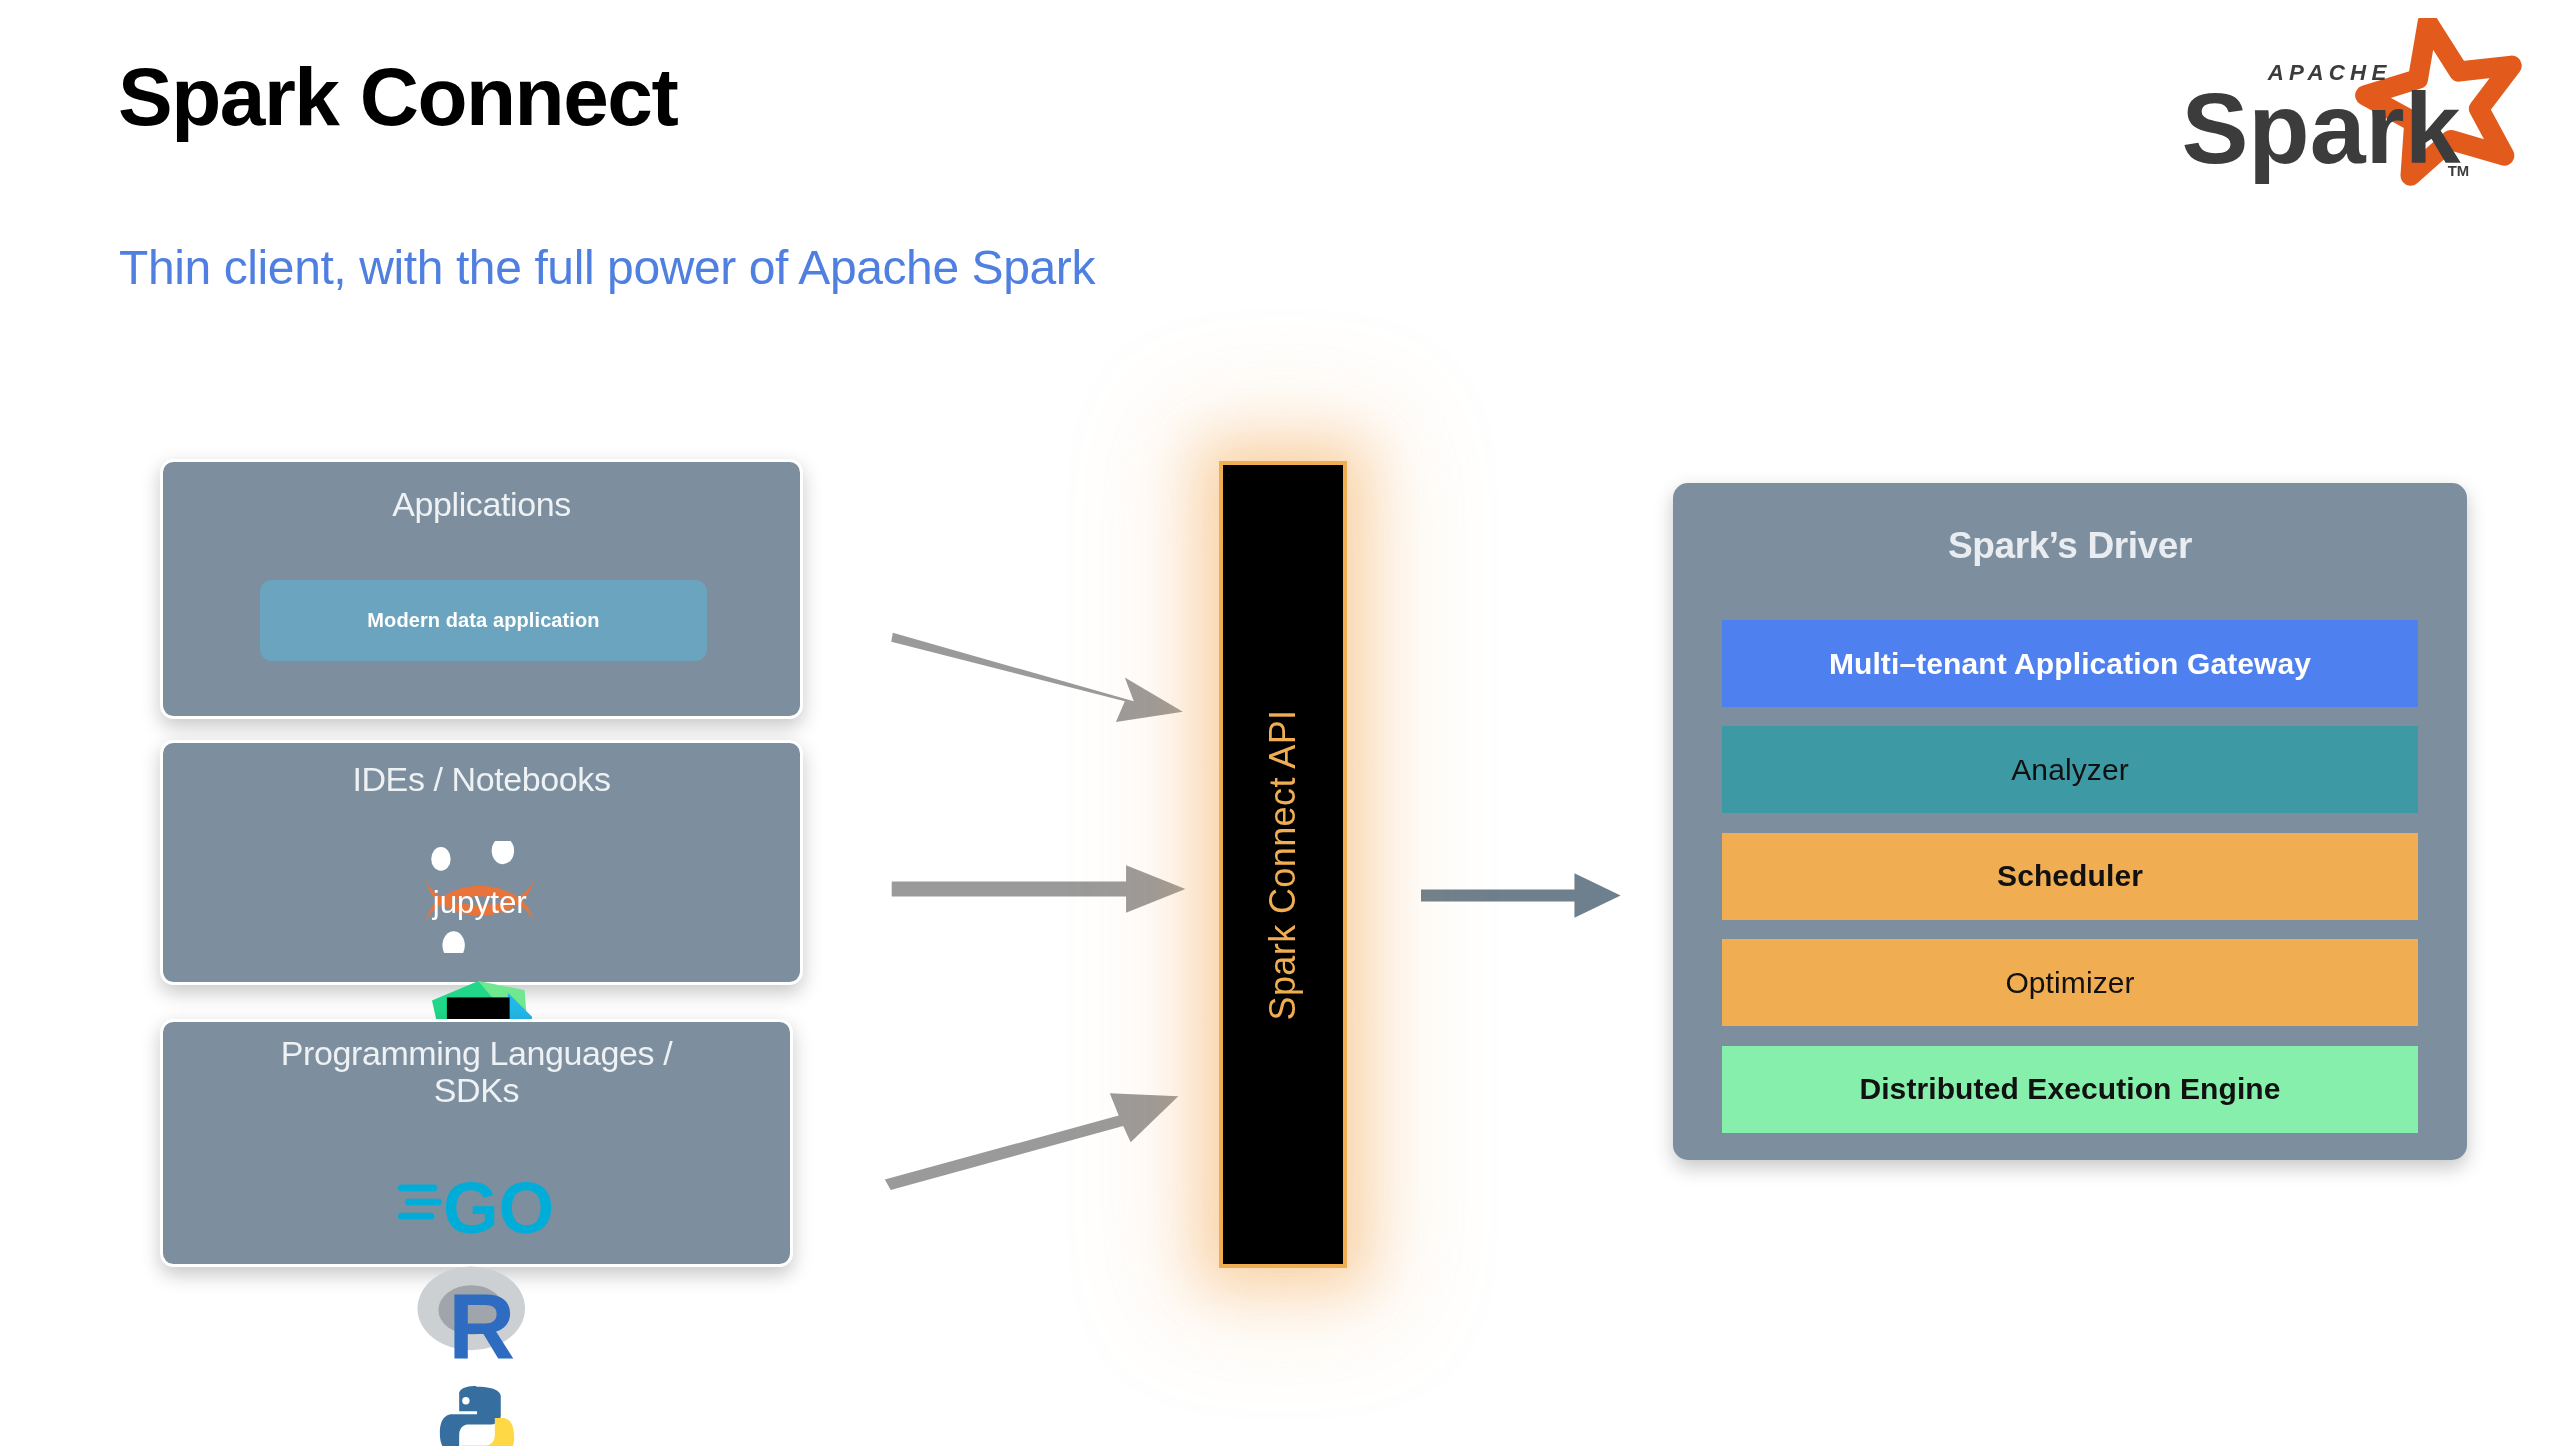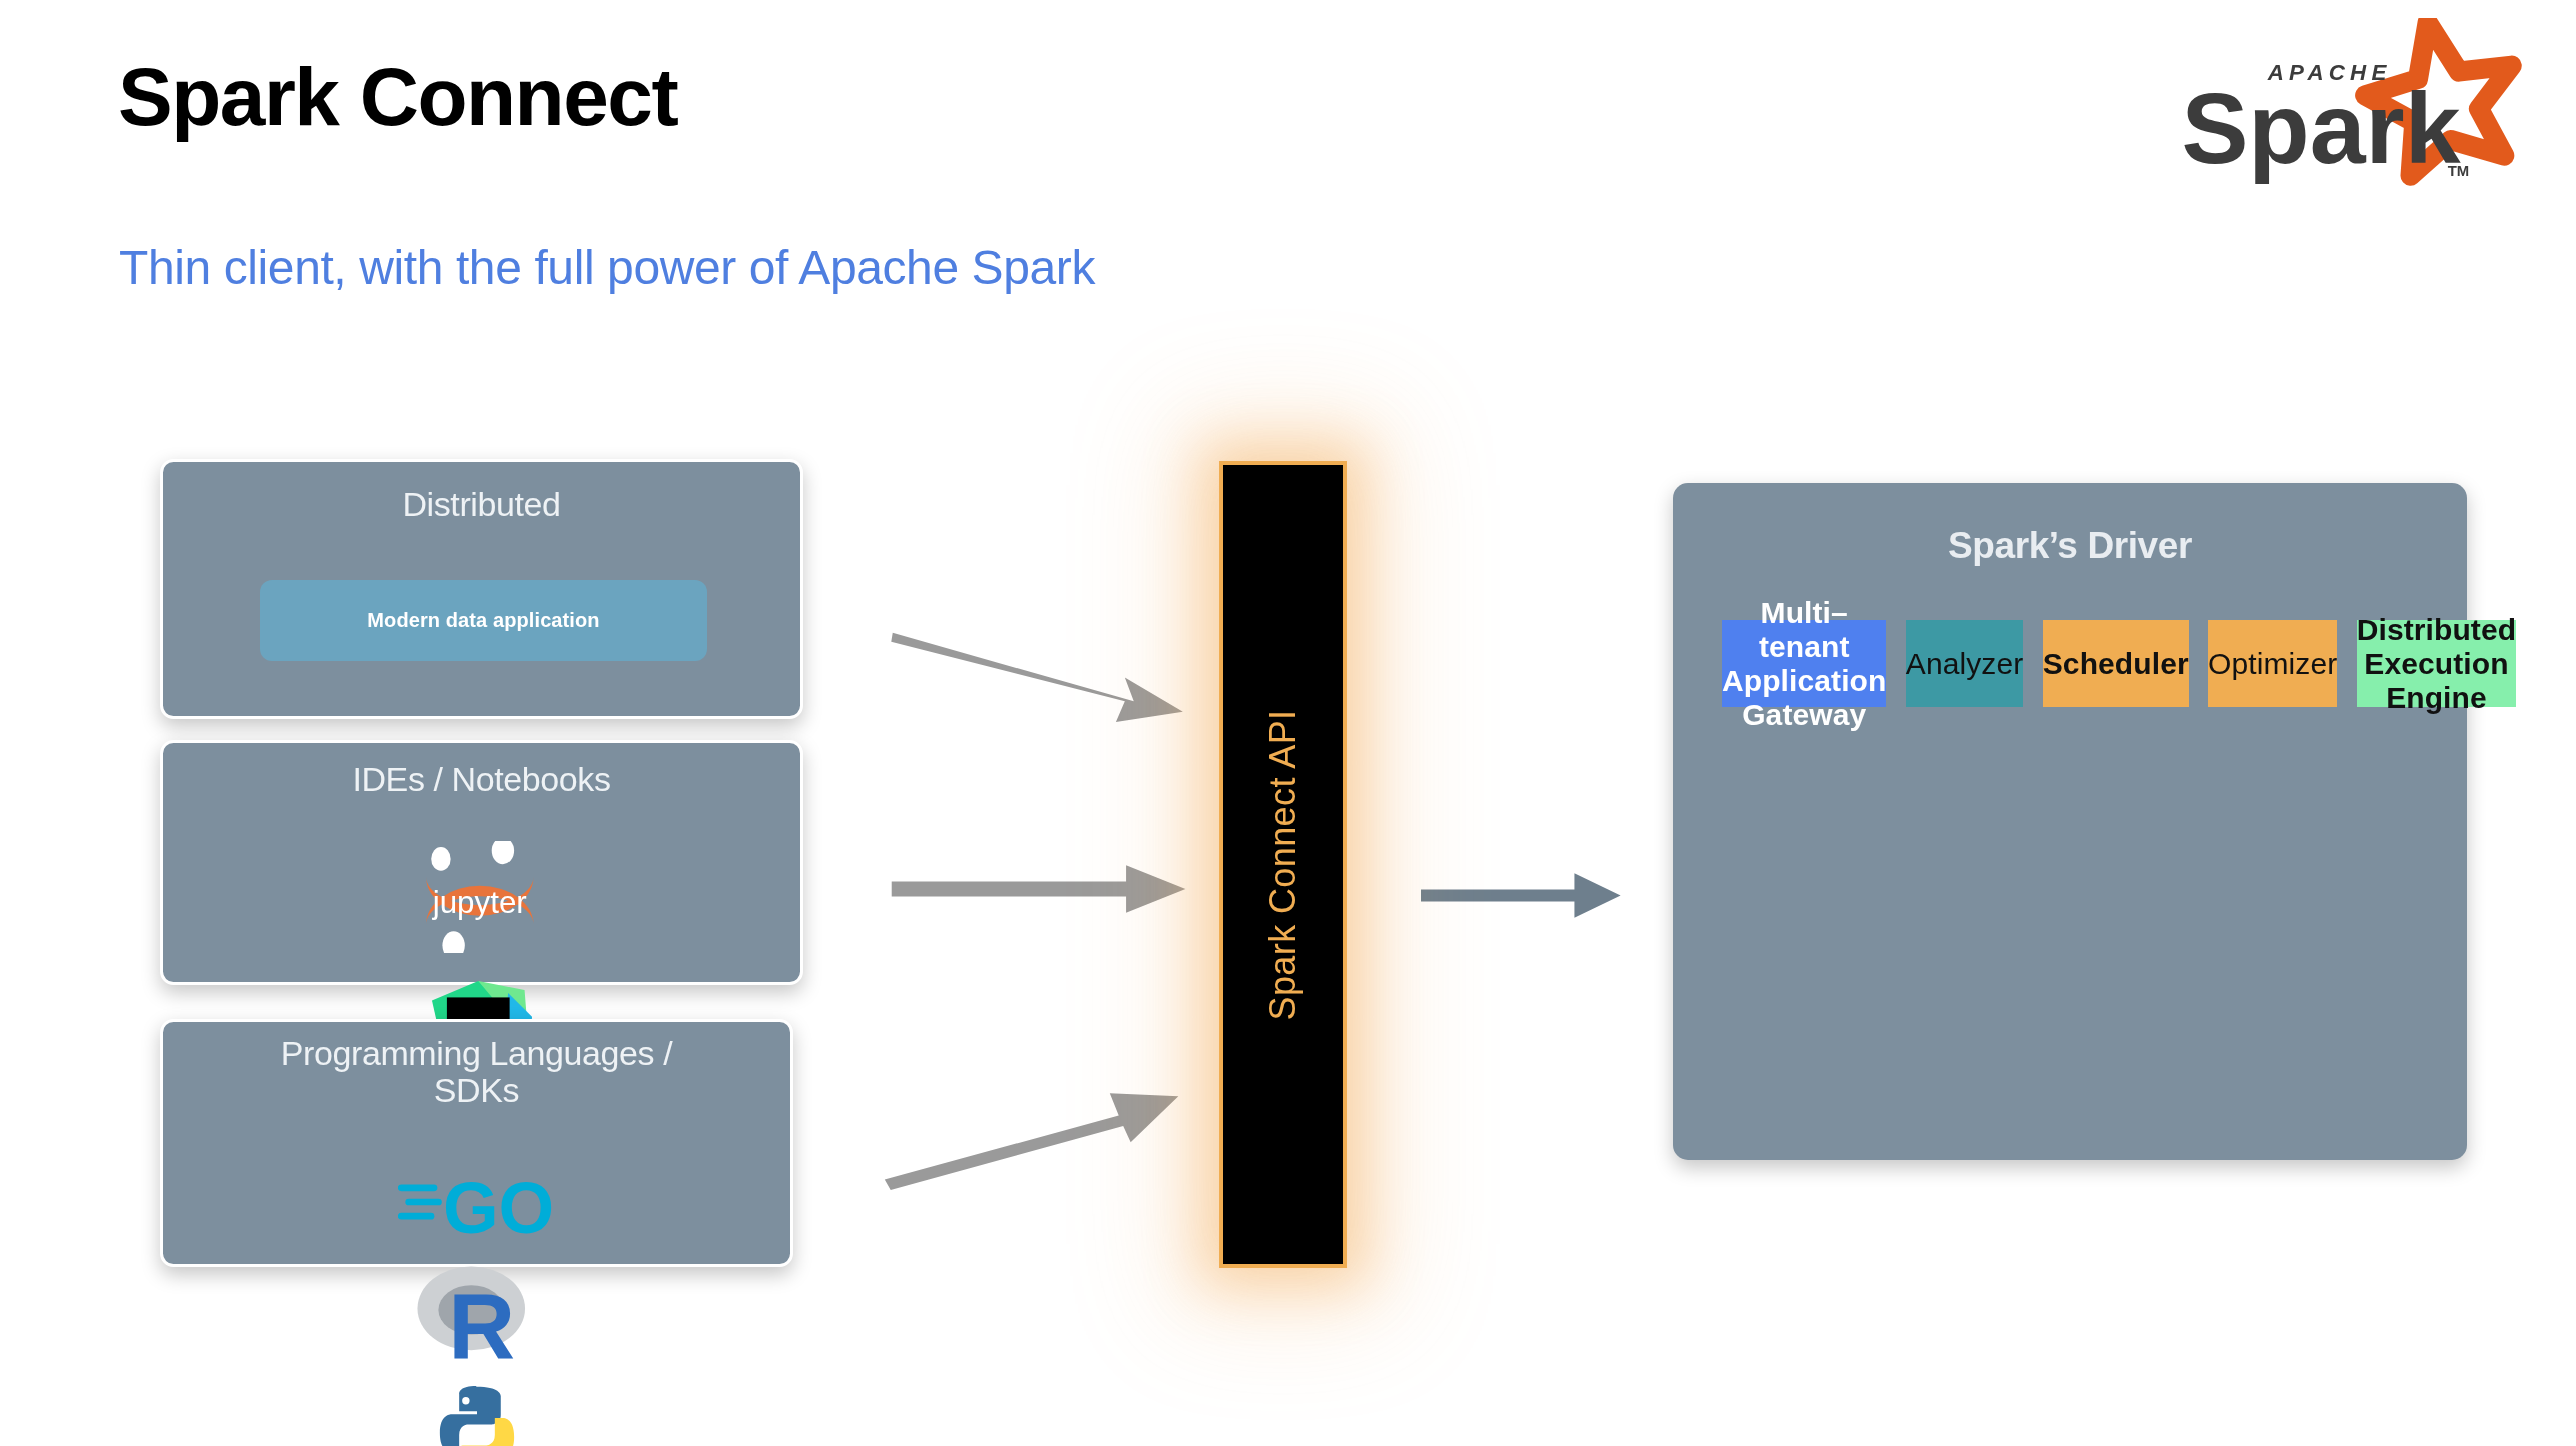--- a/index.html
+++ b/index.html
@@ -137,21 +137,21 @@
     margin-top: 43px;
     font-size: 37px;
     font-weight: 700;
     color: #e9edf1;
   }
   #driver-stack {
     position: absolute;
     left: 49px; right: 49px;
     top: 137px;
     display: flex;
-    flex-direction: row;
+    flex-direction: column;
     gap: 19.4px;
   }
   .driver-row {
     height: 87px;
     display: flex; align-items: center; justify-content: center;
     font-size: 30px;
     text-align: center;
     letter-spacing: 0.1px;
   }
 
@@ -172,21 +172,21 @@
 
   <path d="M331 6 L318 82 L247 104 L313 140 L308 212 L362 164 L434 185 L400 122 L444 64 L373 72 Z" fill="none" stroke="#e25a1c" stroke-width="27" stroke-linejoin="round"></path>
 
   <text x="116" y="84" font-family="&quot;Liberation Sans&quot;, sans-serif" font-size="30" font-weight="700" font-style="italic" letter-spacing="7" fill="#3c3c3c">APACHE</text>
 
   <text x="0" y="195" font-family="&quot;Liberation Sans&quot;, sans-serif" font-size="135" font-weight="700" fill="#3c3c3c">Spark</text>
   <text x="358" y="212" font-family="&quot;Liberation Sans&quot;, sans-serif" font-size="20" font-weight="700" fill="#3c3c3c">TM</text>
 </svg>
 
 <div class="panel" id="box-applications">
-  <div class="panel-title">Distributed</div>
+  <div class="panel-title">Applications</div>
   <div class="chip" id="chip-modern-data-app">Modern data application</div>
 </div>
 
 <div class="panel" id="box-ides">
   <div class="panel-title">IDEs / Notebooks</div>
   <div class="logo-row" id="ide-logo-row">
 
     <svg width="142" height="112" viewBox="0 0 190 150">
       <ellipse cx="40" cy="24" rx="13" ry="16" fill="#ffffff"></ellipse>
       <ellipse cx="123" cy="13" rx="15" ry="18" fill="#ffffff"></ellipse>

